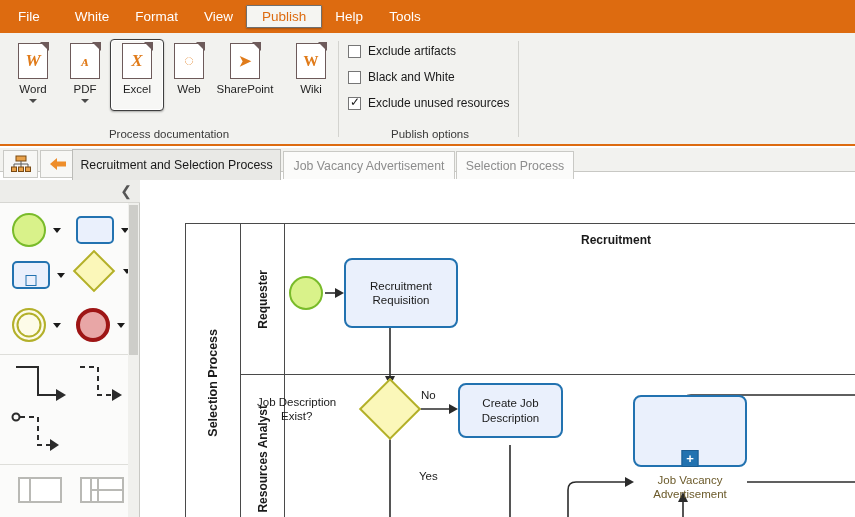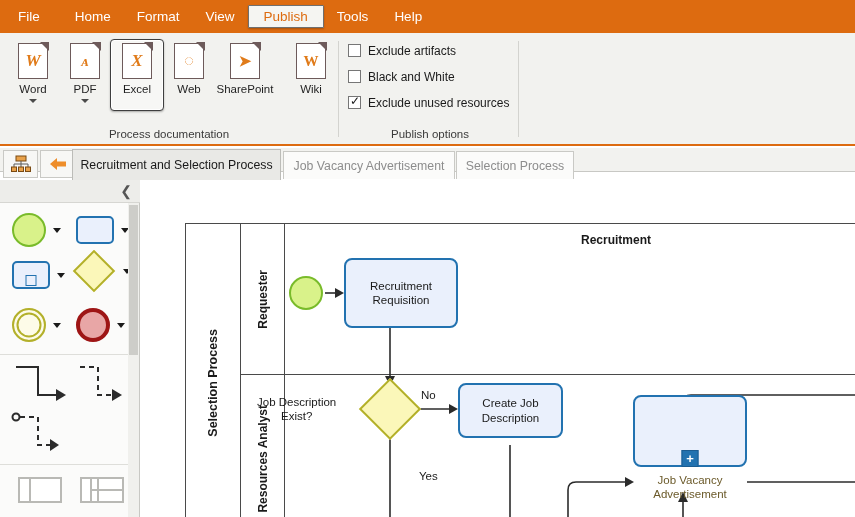--- a/index.html
+++ b/index.html
@@ -78,21 +78,21 @@
   }
   .caret-down {
     width: 0; height: 0; margin: 4px auto 0;
     border-left: 4px solid transparent; border-right: 4px solid transparent;
     border-top: 4px solid #4a4a4a;
   }
 
   
   .po-group { left: 340px; width: 180px; }
   .chk-row {
-    position: absolute; left: 8px; display: flex; 
+    position: absolute; left: 8px; display: flex; align-items: center;
     font-size: 12px; color: #1a1a1a; white-space: nowrap; cursor: default;
   }
   .chkbox {
     width: 13px; height: 13px; border: 1px solid #767676; background: #ffffff;
     margin-right: 7px; position: relative; flex: none;
   }
   .chkbox.checked::after {
     content: "✓"; position: absolute; left: 1px; top: -3px;
     font-size: 12px; color: #1a1a1a; line-height: 14px;
   }
@@ -249,26 +249,26 @@
   }
   svg.wires { position: absolute; left: 0; top: 0; width: 714px; height: 337px; pointer-events: none; }
 </style>
 </head>
 <body>
 
 <div id="app">
 
   <div class="menubar">
     <div class="menu-item first">File</div>
-    <div class="menu-item">Home</div>
+    <div class="menu-item">White</div>
     <div class="menu-item">Format</div>
     <div class="menu-item">View</div>
     <div class="menu-item active">Publish</div>
+    <div class="menu-item">Help</div>
     <div class="menu-item">Tools</div>
-    <div class="menu-item">Help</div>
   </div>
 
   <div class="ribbon">
 
     <div class="ribbon-group pd-group">
 
       <div class="big-btn" style="left:6px;">
         <div class="doc-ico">
           <div class="page"></div>
             <div class="fold"></div>

